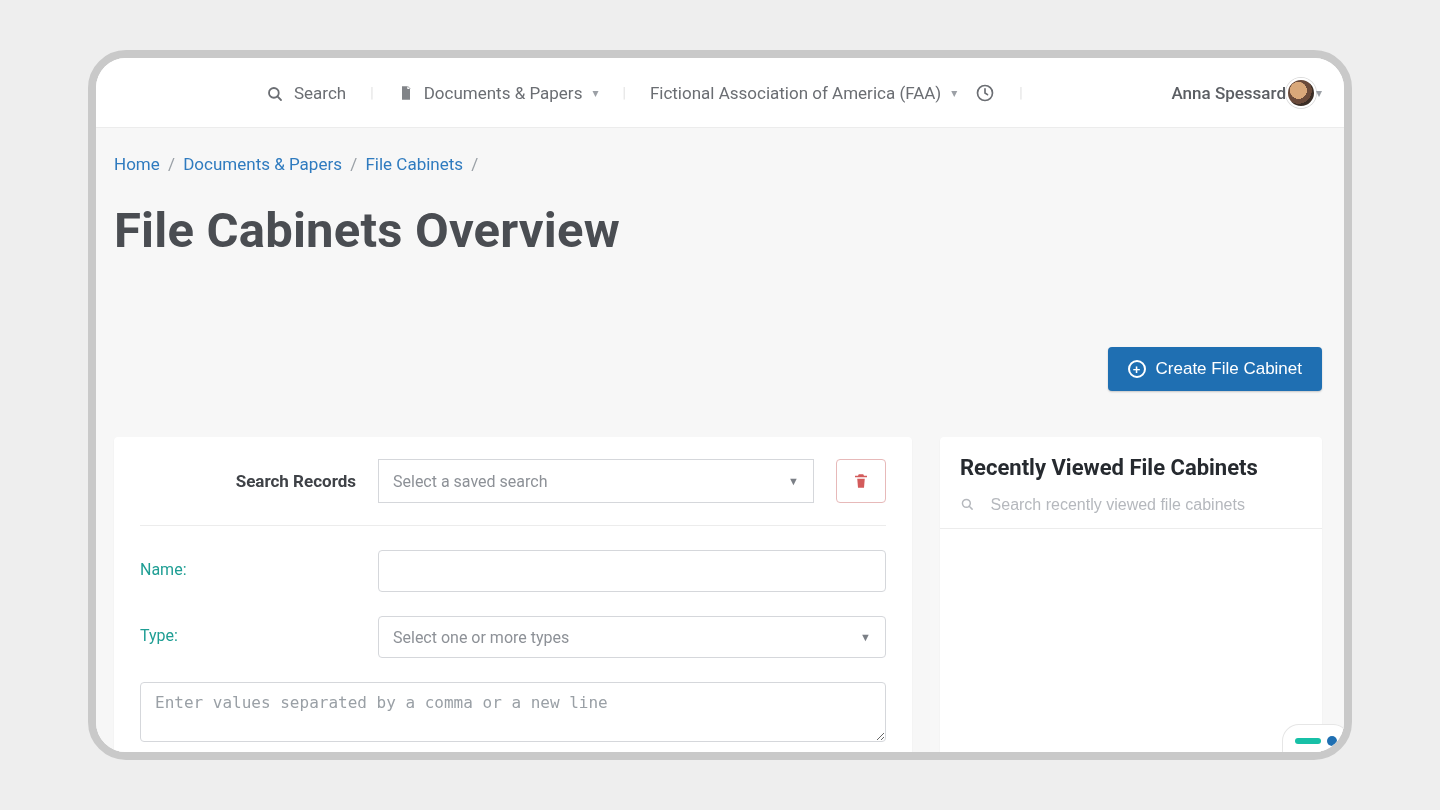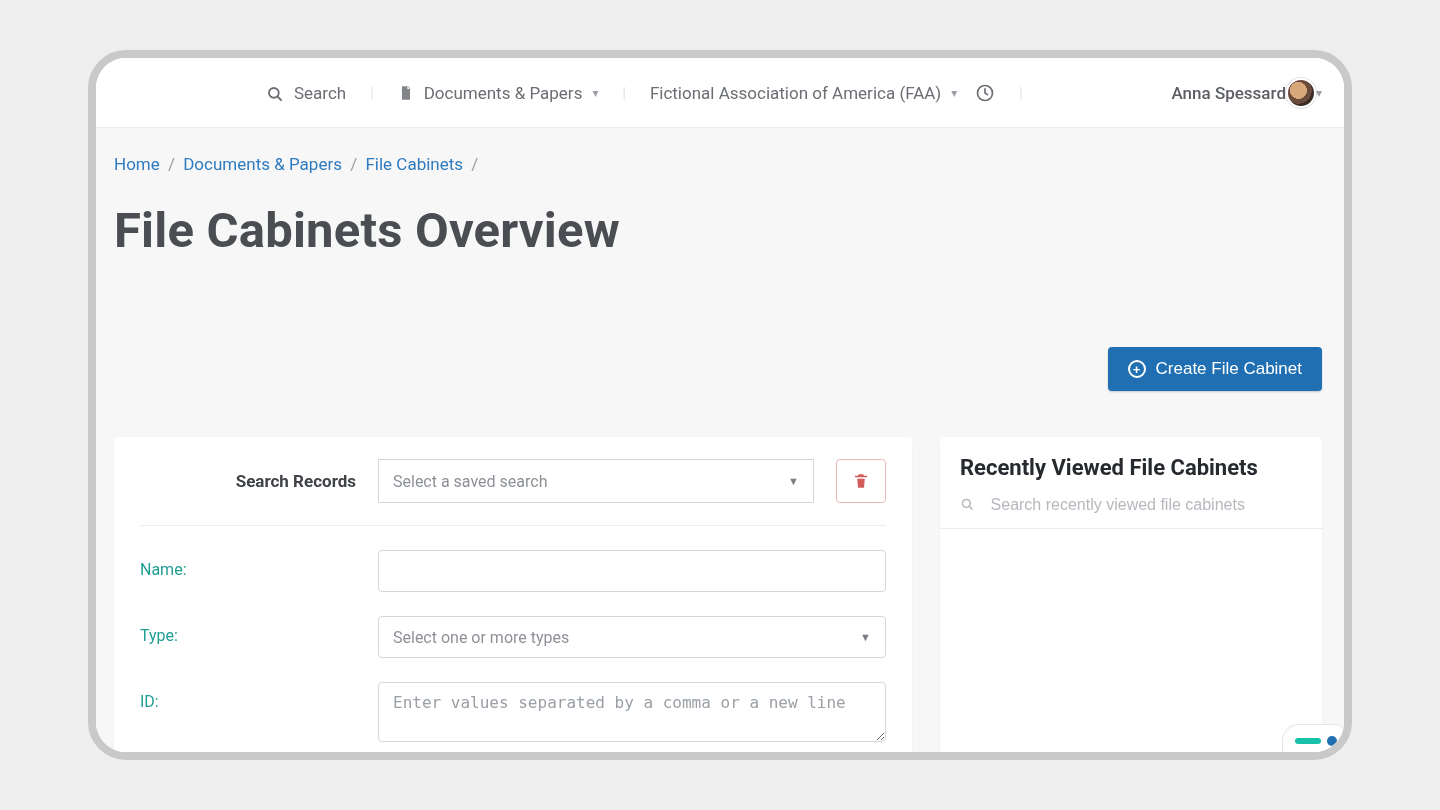--- a/index.html
+++ b/index.html
@@ -249,21 +249,20 @@
 
         <div class="form-row">
           <label>Type:</label>
           <div class="select-input">
             <span>Select one or more types</span>
             <span style="font-size:11px;color:#7b7f86;">▼</span>
           </div>
         </div>
 
         <div class="form-row">
-          <label>ID:</label>
           <textarea class="textarea-input" placeholder="Enter values separated by a comma or a new line" style=""></textarea>
         </div>
       </div>
 
       <div class="panel-right">
         <h3>Recently Viewed File Cabinets</h3>
         <div class="recent-search">
           <span class="ic16">
             <svg viewBox="0 0 24 24" fill="none" stroke="#b5b8bd" stroke-width="2.4" stroke-linecap="round">
               <circle cx="10.5" cy="10.5" r="6.5"></circle>

